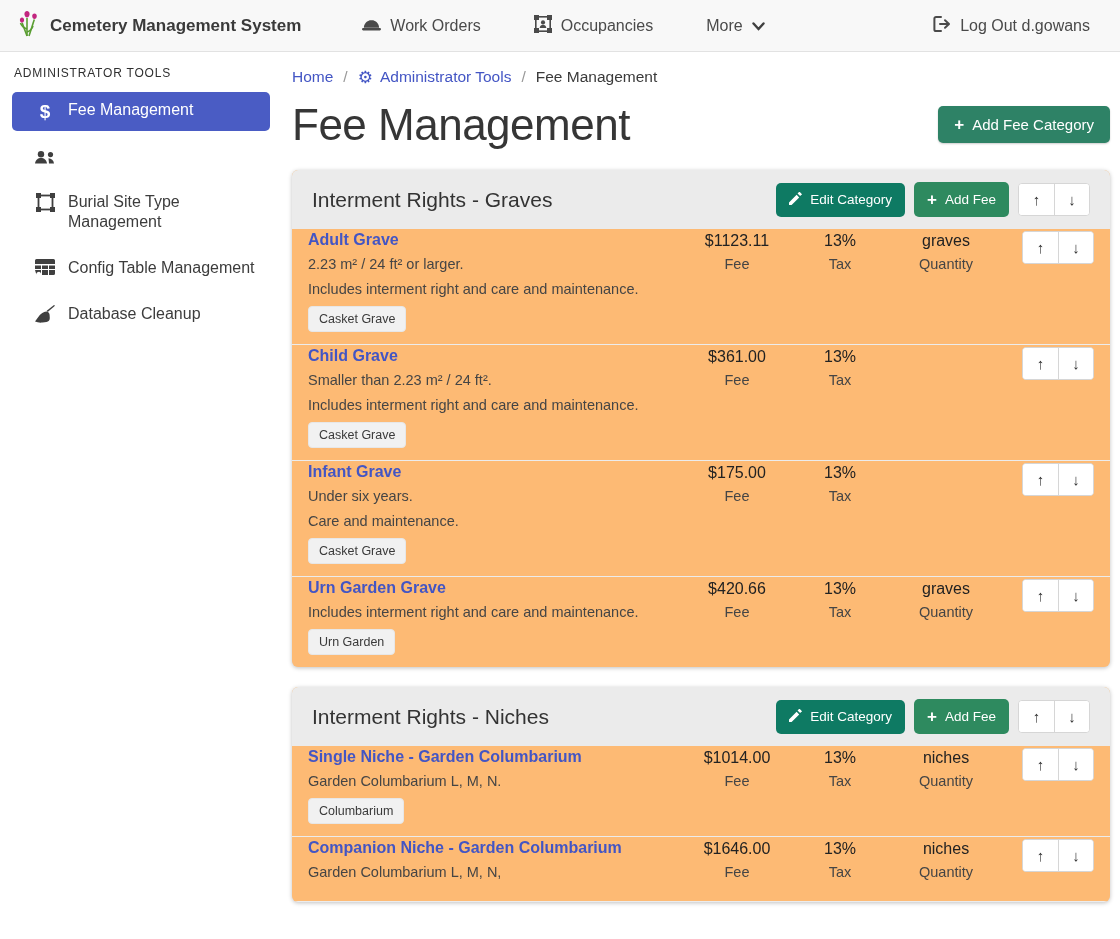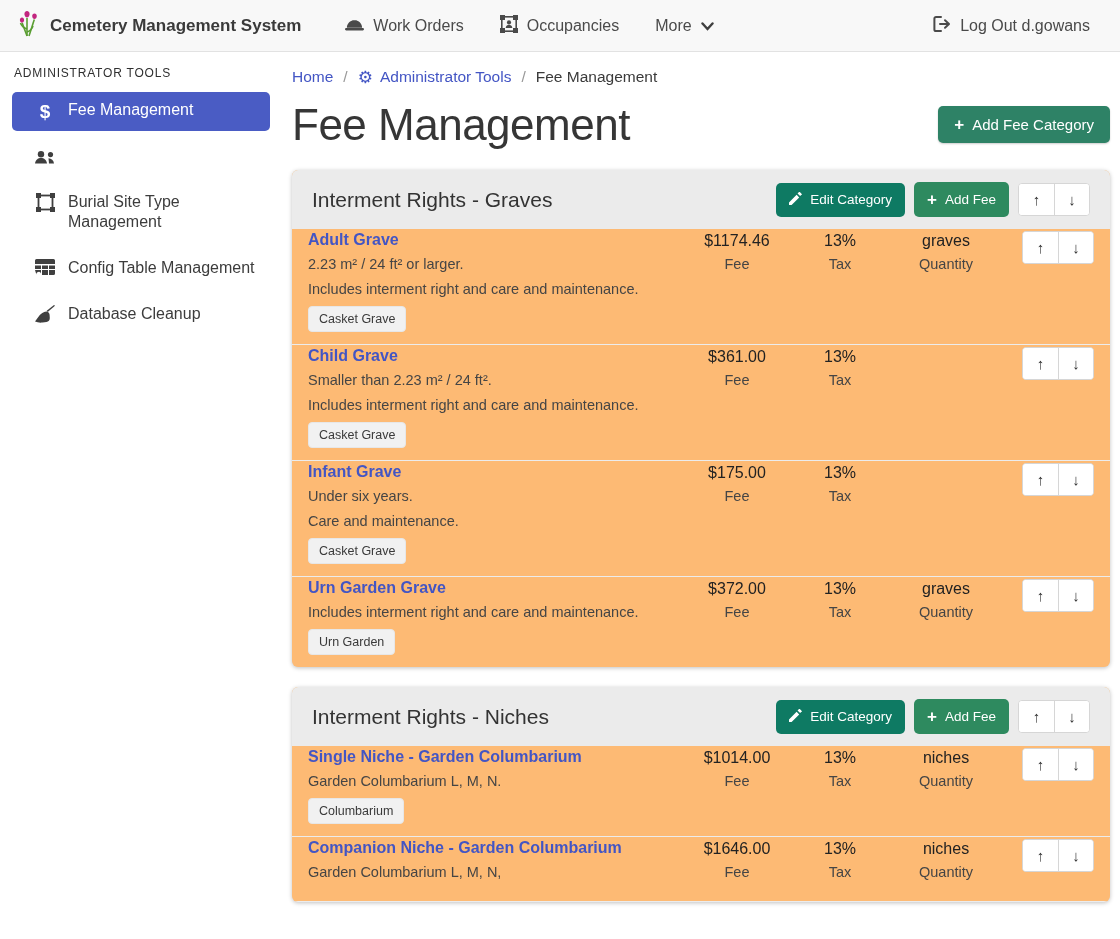--- a/index.html
+++ b/index.html
@@ -5,21 +5,21 @@
   :root{
     --accent-blue:#4a5cc4; --link-blue:#4355c4; --green-primary:#2e8266;
     --teal-edit:#0e7a63; --green-add:#2e8a5f; --header-gray:#ebebeb;
   }
   *{box-sizing:border-box;margin:0;padding:0;}
   html,body{width:1120px;height:939px;overflow:hidden;}
   body{font-family:"Liberation Sans",sans-serif;background:#fff;color:#333;}
 
   
   .navbar{height:52px;background:#f8f8f8;border-bottom:1px solid #e2e2e2;
-    display:flex;align-items:center;padding:0 16px;gap:8px;}
+    display:flex;align-items:center;padding:0 16px;gap:25px;}
   .brand{display:flex;align-items:center;gap:8px;margin-right:22px;}
   .brand-title{font-size:17px;font-weight:bold;color:#3a3a3a;}
   .nav-link{display:flex;align-items:center;gap:9px;color:#4a4a4a;font-size:16px;
     padding:8px 14px;cursor:pointer;text-decoration:none;}
   .nav-link svg{flex:0 0 auto;}
   .nav-right{margin-left:auto;}
 
   
   .layout{display:flex;height:887px;}
   .sidebar{width:280px;flex:0 0 280px;padding:12px 12px 0 14px;}
@@ -266,21 +266,21 @@
   <div class="fee-row">
     <div class="fee-main">
       <a class="fee-name">Adult Grave</a>
       <div class="desc-wrap">
                   <div class="fee-desc">2.23 m² / 24 ft² or larger.</div>
                   <div class="fee-desc">Includes interment right and care and maintenance.</div>
                 </div>
       <div class="badges"><span class="badge">Casket Grave</span></div>
     </div>
     <div class="fee-col col-fee">
-      <div class="val v-fee">$1174.46</div>
+      <div class="val v-fee">$1123.11</div>
       <div class="lbl l-fee">Fee</div>
     </div>
     <div class="fee-col col-tax">
       <div class="val v-tax">13%</div>
       <div class="lbl l-tax">Tax</div>
     </div>
     <div class="fee-col col-qty">
       <div class="val v-qty">graves</div>
       <div class="lbl l-qty">Quantity</div>
     </div>
@@ -352,21 +352,21 @@
 
   <div class="fee-row">
     <div class="fee-main">
       <a class="fee-name">Urn Garden Grave</a>
       <div class="desc-wrap">
                   <div class="fee-desc">Includes interment right and care and maintenance.</div>
                 </div>
       <div class="badges"><span class="badge">Urn Garden</span></div>
     </div>
     <div class="fee-col col-fee">
-      <div class="val v-fee">$372.00</div>
+      <div class="val v-fee">$420.66</div>
       <div class="lbl l-fee">Fee</div>
     </div>
     <div class="fee-col col-tax">
       <div class="val v-tax">13%</div>
       <div class="lbl l-tax">Tax</div>
     </div>
     <div class="fee-col col-qty">
       <div class="val v-qty">graves</div>
       <div class="lbl l-qty">Quantity</div>
     </div>

